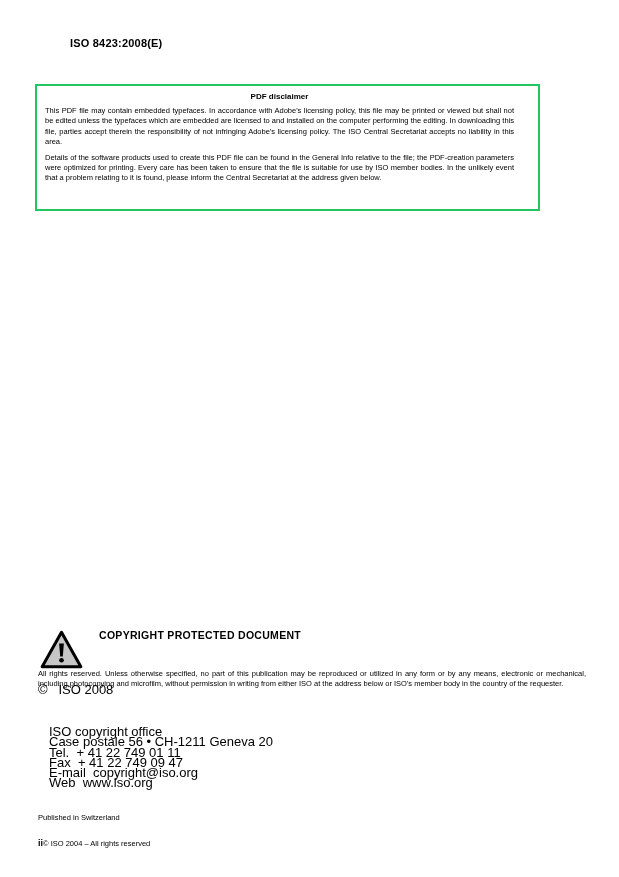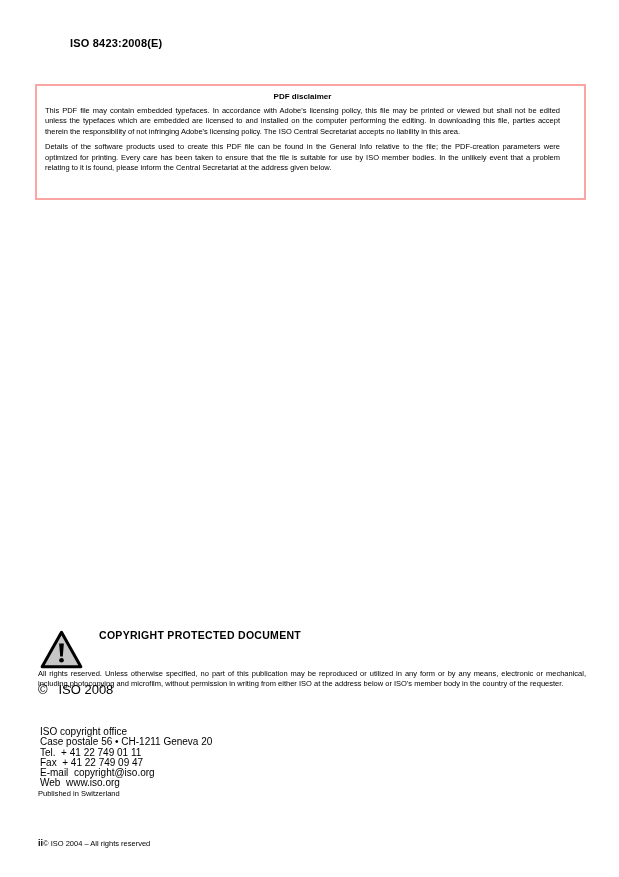--- a/index.html
+++ b/index.html
@@ -20,22 +20,22 @@
     font-size: 11px;
     font-weight: bold;
     letter-spacing: 0.2px;
     padding-left: 32px;
   }
 
   .disclaimer-box {
     position: absolute;
     left: 35px;
     top: 84px;
-    width: 551px;
-    border: 2px solid #fca5a5;
+    width: 505px;
+    border: 2px solid #22c55e;
     box-sizing: border-box;
     padding: 6px 24px 7px 8px;
   }
   .disclaimer-title {
     text-align: center;
     font-size: 8px;
     font-weight: bold;
     margin-bottom: 5px;
   }
   .disclaimer-para {
@@ -72,30 +72,30 @@
     position: absolute;
     left: 38px;
     top: 669px;
     width: 548px;
     font-size: 7.5px;
     line-height: 10.3px;
     text-align: justify;
   }
   .address-block {
     position: absolute;
-    left: 40px;
+    left: 49px;
     top: 727px;
-    font-size: 10px;
+    font-size: 13px;
     line-height: 10.3px;
   }
   .address-line { white-space: pre; }
   .published {
     position: absolute;
     left: 38px;
-    top: 789px;
+    top: 813px;
     font-size: 7.5px;
   }
 
   .footer {
     position: absolute;
     left: 38px;
     top: 838px;
     width: 548px;
     display: flex;
     justify-content: flex-start;

